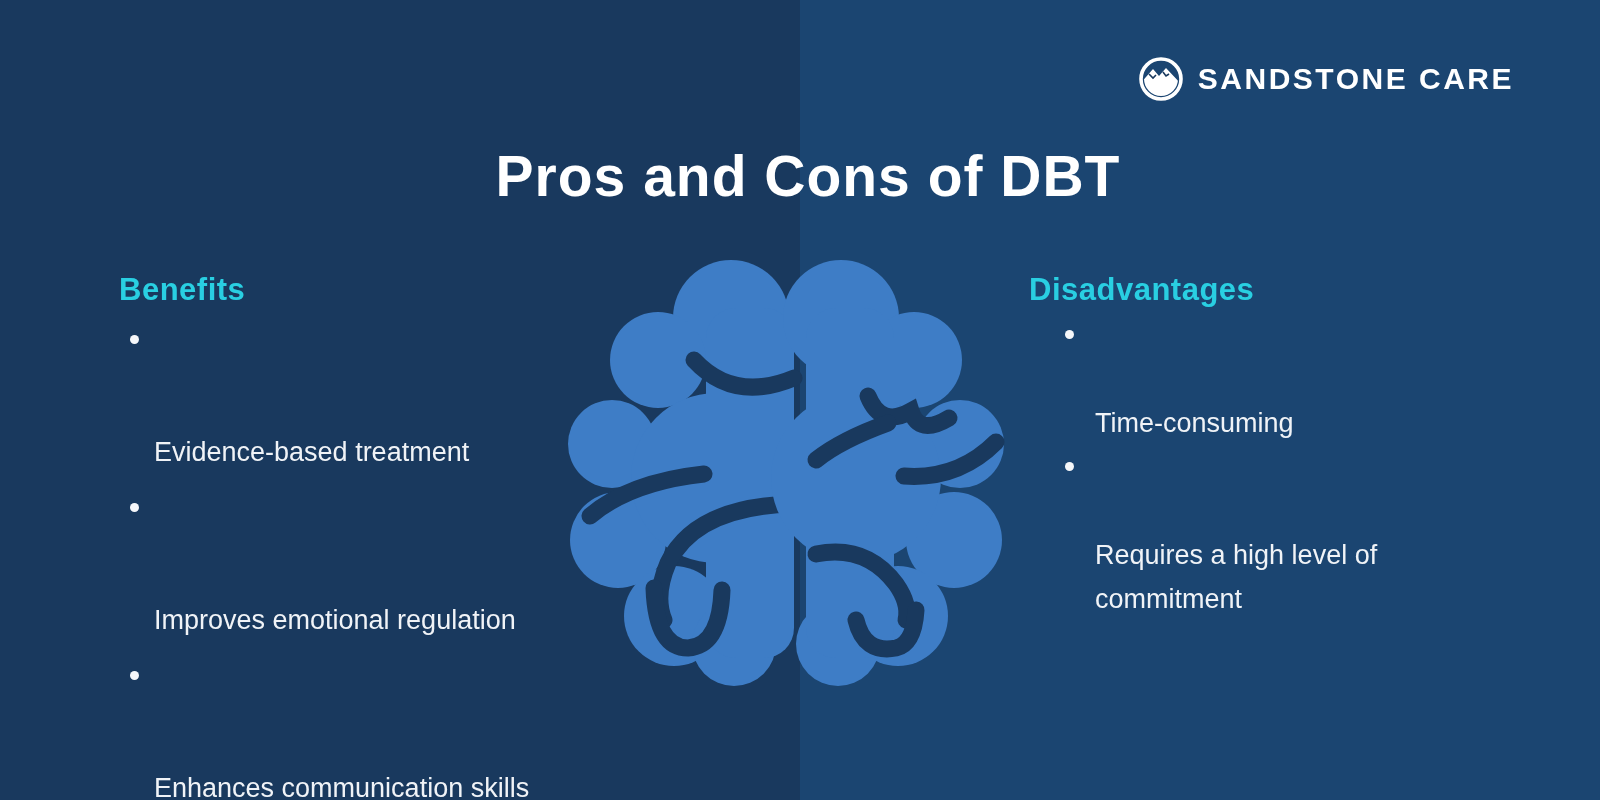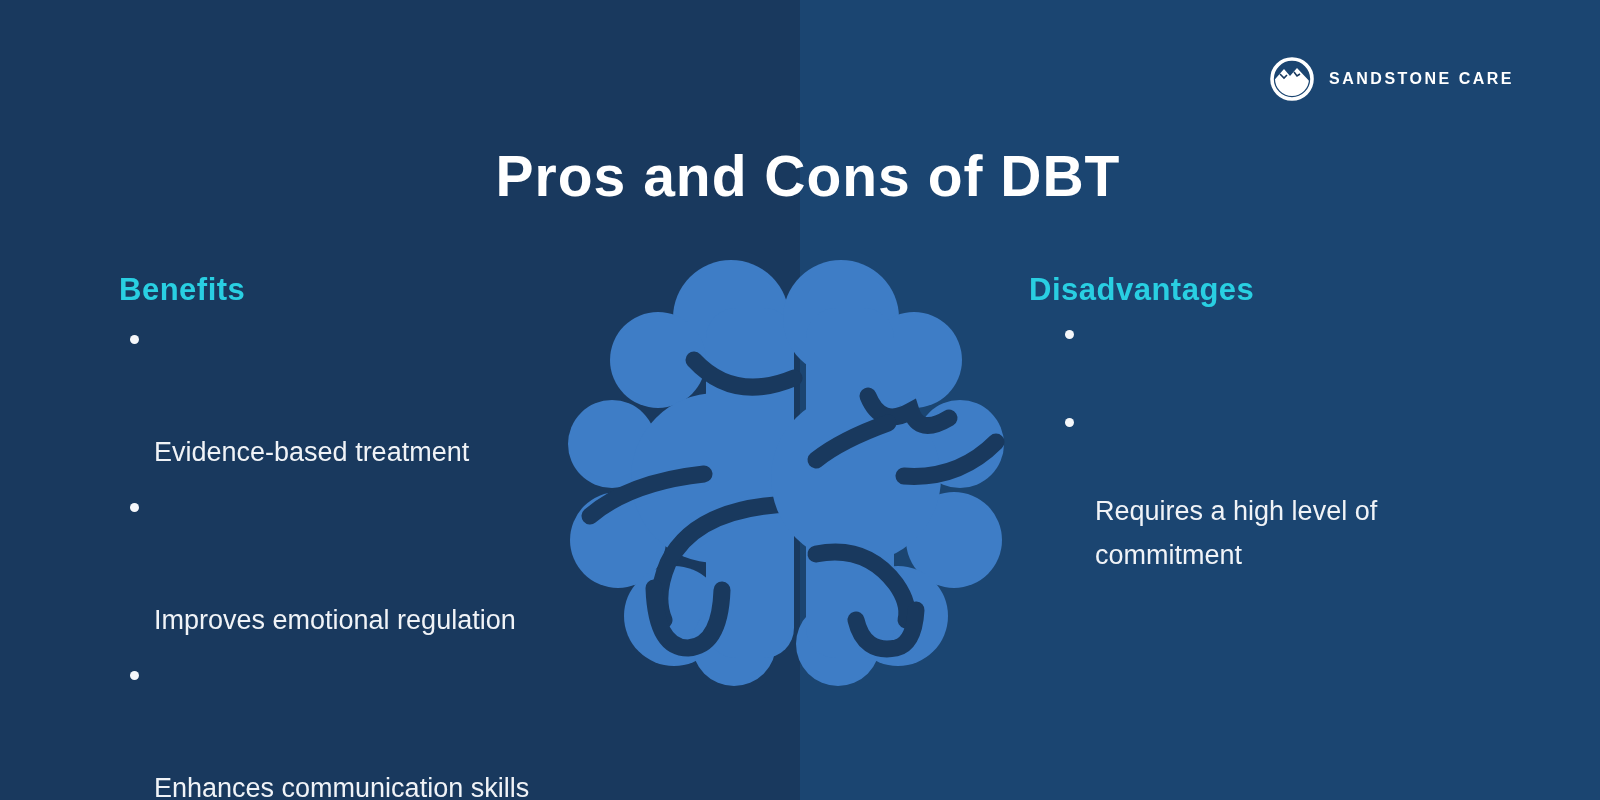--- a/index.html
+++ b/index.html
@@ -17,21 +17,21 @@
     position: absolute;
     top: 55px;
     right: 86px;
     display: flex;
     align-items: center;
     gap: 13px;
   }
   .logo-icon { width: 48px; height: 48px; display: block; }
   .logo-text {
     color: #FFFFFF;
-    font-size: 16px;
+    font-size: 30px;
     font-weight: 700;
     letter-spacing: 2.5px;
     white-space: nowrap;
   }
 
   
   .title {
     position: absolute;
     top: 143px;
     left: 808px;
@@ -185,20 +185,21 @@
 
       </ul>
   </section>
 
   <section class="col col-disadvantages">
     <h2>Disadvantages</h2>
     <ul>
 
         <li>
           <span class="dot"></span>
+          <span class="li-text">Time-consuming</span>
         </li>
 
         <li>
           <span class="dot"></span>
           <span class="li-text">Requires a high level of
 commitment</span>
         </li>
 
       </ul>
   </section>

